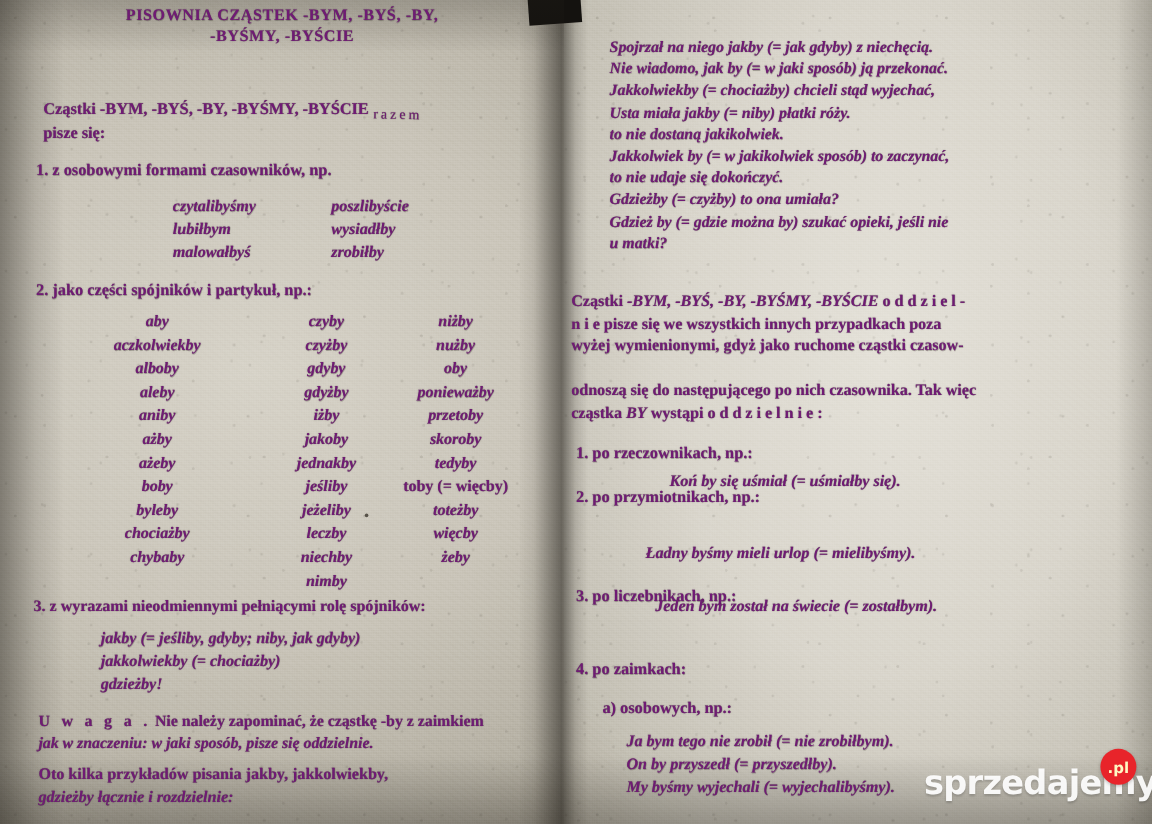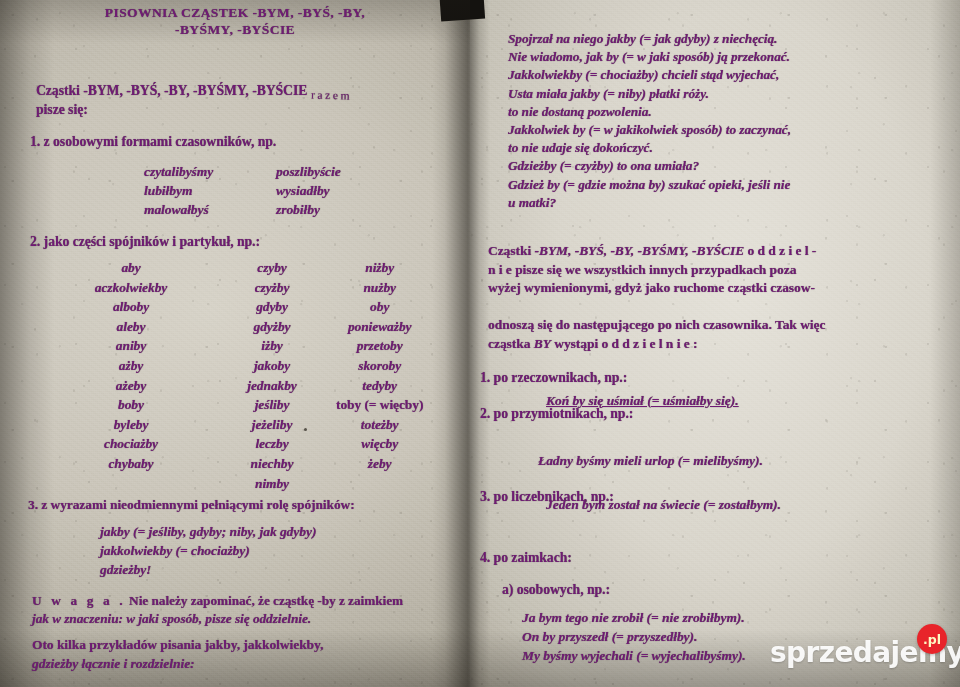--- a/index.html
+++ b/index.html
@@ -327,21 +327,21 @@
       <div class="cell"></div>
     </div>
 
     <div class="tiny-dot"></div>
 
     <div class="num-item ink" style="left:28px; top:496px; width:440px; font-size:13.3px;">
       <span class="n">3.</span>
       <span>z wyrazami nieodmiennymi pełniącymi rolę spójników:</span>
     </div>
 
-    <div class="examples ink" style="left:84px; top:522px; font-weight:bold;margin-left:16px;">
+    <div class="examples ink" style="left:84px; top:522px; font-weight:bold;">
       <div>jakby (= jeśliby, gdyby; niby, jak gdyby)</div>
       <div>jakkolwiekby (= chociażby)</div>
       <div>gdzieżby!</div>
     </div>
 
     <div class="para ink" style="left:32px; top:592px; width:440px; font-weight:bold; font-size:13.2px; line-height:17.5px;">
       <span class="sp">U w a g a .</span>
       <span>Nie należy zapominać, że cząstkę -by z zaimkiem</span><br>
       <span class="i">jak w znaczeniu: w jaki sposób, pisze się oddzielnie.</span>
     </div>
@@ -352,44 +352,44 @@
     </div>
   </div>
 
   <div class="page page-right blur-soft">
 
     <div class="examples ink" style="left:38px; top:30px; width:445px; line-height:18.2px; font-size:13.2px;">
       <div>Spojrzał na niego jakby (= jak gdyby) z niechęcią.</div>
       <div>Nie wiadomo, jak by (= w jaki sposób) ją przekonać.</div>
       <div>Jakkolwiekby (= chociażby) chcieli stąd wyjechać,</div>
       <div>Usta miała jakby (= niby) płatki róży.</div>
-      <div>to nie dostaną pozwolenia.</div>
+      <div>to nie dostaną jakikolwiek.</div>
       <div>Jakkolwiek by (= w jakikolwiek sposób) to zaczynać,</div>
       <div>to nie udaje się dokończyć.</div>
       <div>Gdzieżby (= czyżby) to ona umiała?</div>
       <div>Gdzież by (= gdzie można by) szukać opieki, jeśli nie</div>
       <div>u matki?</div>
     </div>
 
-    <div class="para ink" style="left:6px; top:242px; width:470px; font-weight:bold; font-size:13.4px; line-height:18.6px;margin-left:12px;">
+    <div class="para ink" style="left:6px; top:242px; width:470px; font-weight:bold; font-size:13.4px; line-height:18.6px;">
       <span>Cząstki </span><span class="i">-BYM, -BYŚ, -BY, -BYŚMY, -BYŚCIE</span>
       <span>o d d z i e l -</span><br>
       <span>n i e</span>
       <span>pisze się we wszystkich innych przypadkach poza</span><br>
       <span>wyżej wymienionymi, gdyż jako ruchome cząstki czasow-</span><br>
       <br>
       <span>odnoszą się do następującego po nich czasownika. Tak więc</span><br>
       <span>cząstka </span><span class="i">BY</span><span> wystąpi </span><span>o d d z i e l n i e :</span>
     </div>
 
     <div class="num-item ink" style="left:10px; top:369px; width:440px;">
       <span class="n">1.</span>
       <span>po rzeczownikach, np.:</span>
     </div>
-    <div class="rlist ink" style="left:76px; top:392px;text-decoration:underline;">
+    <div class="rlist ink" style="left:88px; top:392px;">
       <div>Koń by się uśmiał (= uśmiałby się).</div>
     </div>
 
     <div class="num-item ink" style="left:10px; top:405px; width:440px;">
       <span class="n">2.</span>
       <span>po przymiotnikach, np.:</span>
     </div>
     <div class="rlist ink" style="left:68px; top:452px;">
       <div>Ładny byśmy mieli urlop (= mielibyśmy).</div>
     </div>

